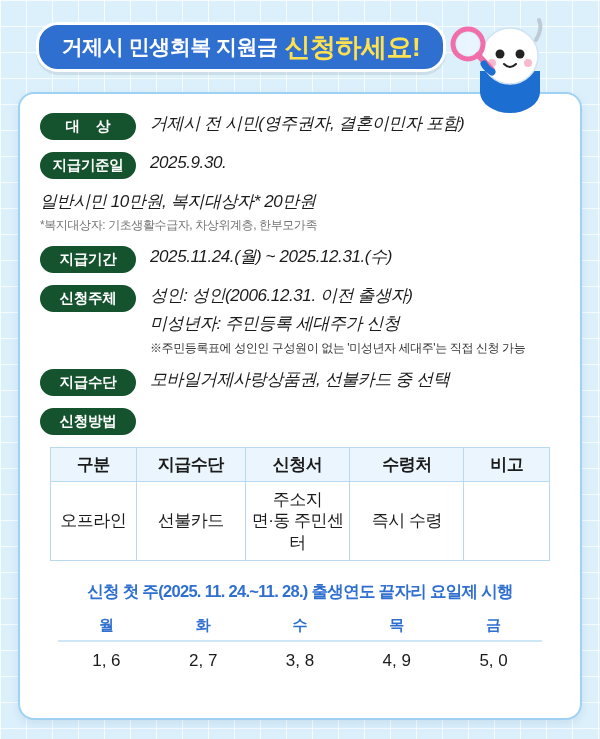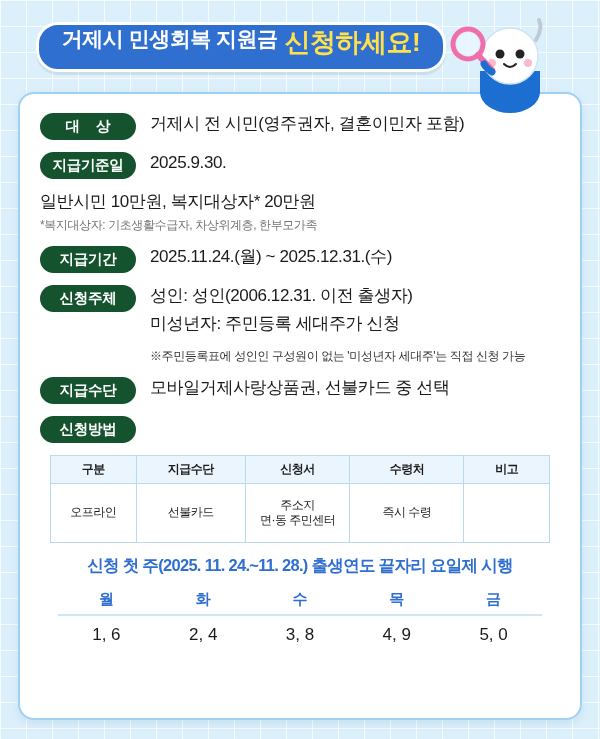--- a/index.html
+++ b/index.html
@@ -31,20 +31,21 @@
     position: absolute;
     left: 36px;
     top: 22px;
     width: 404px;
     height: 44px;
     background: #2f6fd0;
     border: 3px solid #ffffff;
     border-radius: 22px;
     box-shadow: 0 3px 0 rgba(0,0,0,0.08);
     display: flex;
+    align-items: center;
     justify-content: center;
     z-index: 5;
   }
   .title-banner .t1 {
     color: #ffffff;
     font-size: 21px;
     font-weight: bold;
     letter-spacing: -0.5px;
   }
   .title-banner .t2 {
@@ -111,51 +112,52 @@
   .rowbody {
     flex: 1 1 auto;
     padding-top: 1px;
   }
   .maintext {
     font-size: 17px;
     color: #1b1b1b;
     letter-spacing: -0.4px;
     line-height: 1.35;
     font-weight: 500;
+    font-style: italic;
   }
   .subnote {
     font-size: 12px;
     color: #737373;
     margin-top: 3px;
     letter-spacing: -0.4px;
   }
   .subnote2 {
     font-size: 12px;
     color: #333;
-    margin-top: 12px;
+    margin-top: 4px;
     letter-spacing: -0.4px;
   }
   .line2 {
     margin-top: 5px;
   }
 
   
   .tbl-wrap {
     margin-top: 4px;
     padding: 0 10px;
   }
   table.t {
     width: 100%;
     border-collapse: collapse;
     table-layout: fixed;
   }
   table.t th, table.t td {
     border: 1px solid #b9d9ef;
     text-align: center;
-    font-size: 12px;
+    font-size: 17px;
     color: #1b1b1b;
     letter-spacing: -0.5px;
     padding: 7px 2px;
     line-height: 1.25;
   }
   table.t thead th {
     background: #eaf5fd;
     font-weight: bold;
     padding: 6px 2px;
   }
@@ -163,21 +165,21 @@
     height: 44px;
   }
 
   
   .week-title {
     text-align: center;
     color: #2f6fd0;
     font-weight: bold;
     font-size: 16.5px;
     letter-spacing: -0.7px;
-    margin: 12px 0 8px 0;
+    margin: 20px 0 8px 0;
   }
   .tbl-wrap2 {
     padding: 0 18px;
   }
   table.w {
     width: 100%;
     border-collapse: collapse;
     table-layout: fixed;
   }
   table.w th {
@@ -313,21 +315,21 @@
           <th>월</th>
           <th>화</th>
           <th>수</th>
           <th>목</th>
           <th>금</th>
         </tr>
       </thead>
       <tbody>
         <tr>
           <td>1, 6</td>
-          <td>2, 4</td>
+          <td>2, 7</td>
           <td>3, 8</td>
           <td>4, 9</td>
           <td>5, 0</td>
         </tr>
       </tbody>
     </table>
   </div>
 
 </div>
 

